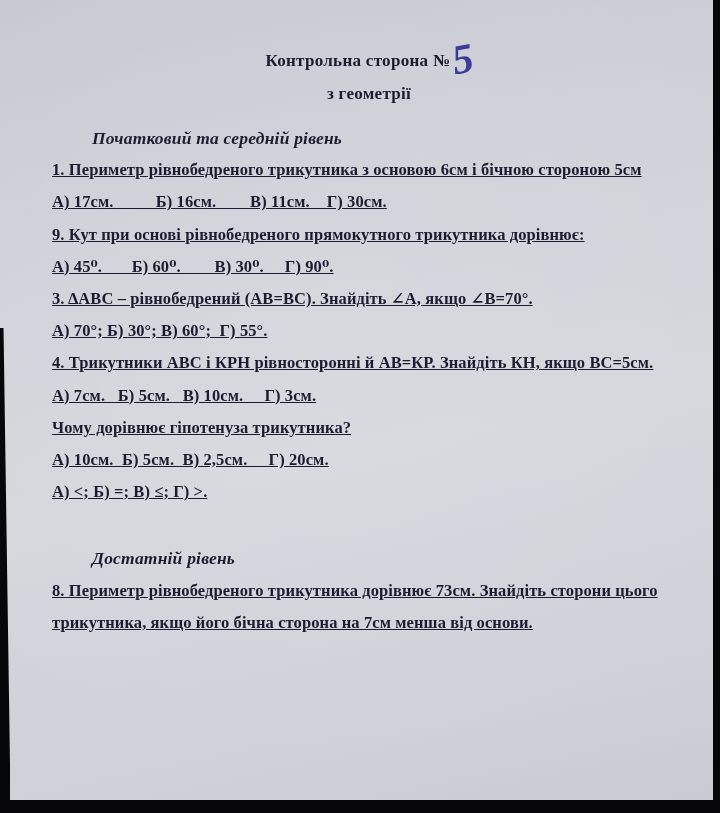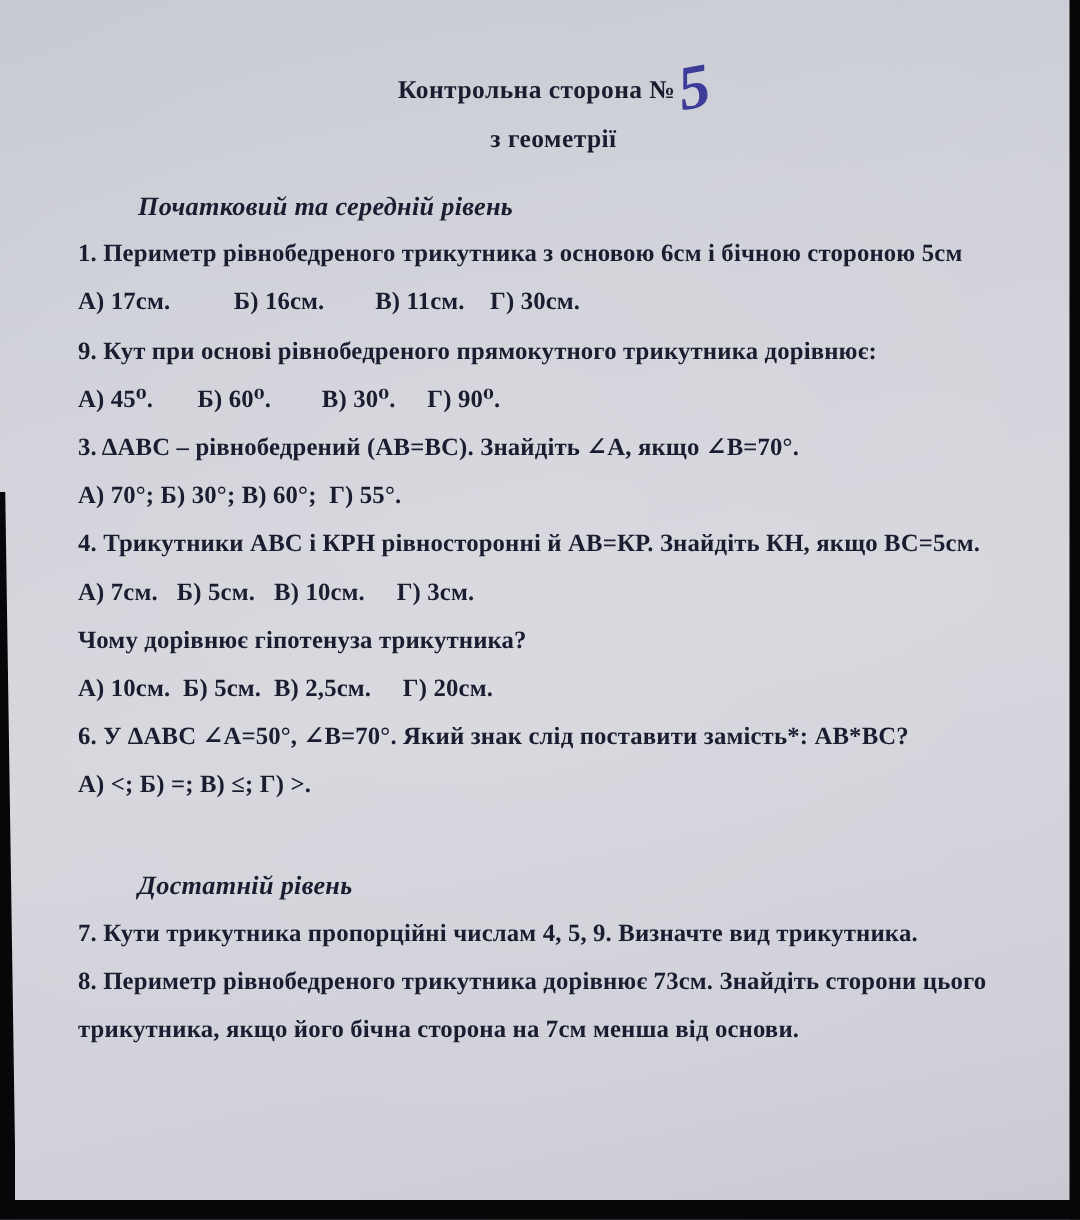--- a/index.html
+++ b/index.html
@@ -40,20 +40,21 @@
   .section-heading {
     font-style:italic;
     font-size:17.5px; line-height:32.2px;
     letter-spacing:0.2px;
     margin-left:40px;
   }
   .line {
     font-size:16.5px; line-height:32.2px;
     letter-spacing:0.1px;
     white-space:pre-wrap;
+    text-decoration:underline;
   }
   .section-2 { margin-top:34px; }
 </style>
 </head>
 <body>
 
 <div class="paper"></div>
 <div class="edge edge-right"></div>
 <div class="edge edge-left"></div>
 <div class="edge edge-bottom"></div>
@@ -76,26 +77,24 @@
 
     <div class="line">3. ΔАВС – рівнобедрений (АВ=ВС). Знайдіть ∠А, якщо ∠В=70°.</div>
     <div class="line">А) 70°; Б) 30°; В) 60°;  Г) 55°.</div>
 
     <div class="line">4. Трикутники АВС і КРН рівносторонні й АВ=КР. Знайдіть КН, якщо ВС=5см.</div>
     <div class="line">А) 7см.   Б) 5см.   В) 10см.     Г) 3см.</div>
 
     <div class="line">Чому дорівнює гіпотенуза трикутника?</div>
     <div class="line">А) 10см.  Б) 5см.  В) 2,5см.     Г) 20см.</div>
 
-    <div class="line">6. У ΔАВС ∠А=50°, ∠В=70°. Який знак слід поставити замість*: АВ*ВС?</div>
     <div class="line">А) &lt;; Б) =; В) ≤; Г) &gt;.</div>
   </div>
 
   <div class="section-2">
     <div class="section-heading">Достатній рівень</div>
 
-    <div class="line">7. Кути трикутника пропорційні числам 4, 5, 9. Визначте вид трикутника.</div>
 
     <div class="line">8. Периметр рівнобедреного трикутника дорівнює 73см. Знайдіть сторони цього</div>
     <div class="line">трикутника, якщо його бічна сторона на 7см менша від основи.</div>
   </div>
 
 </div>
 
 </body></html>

